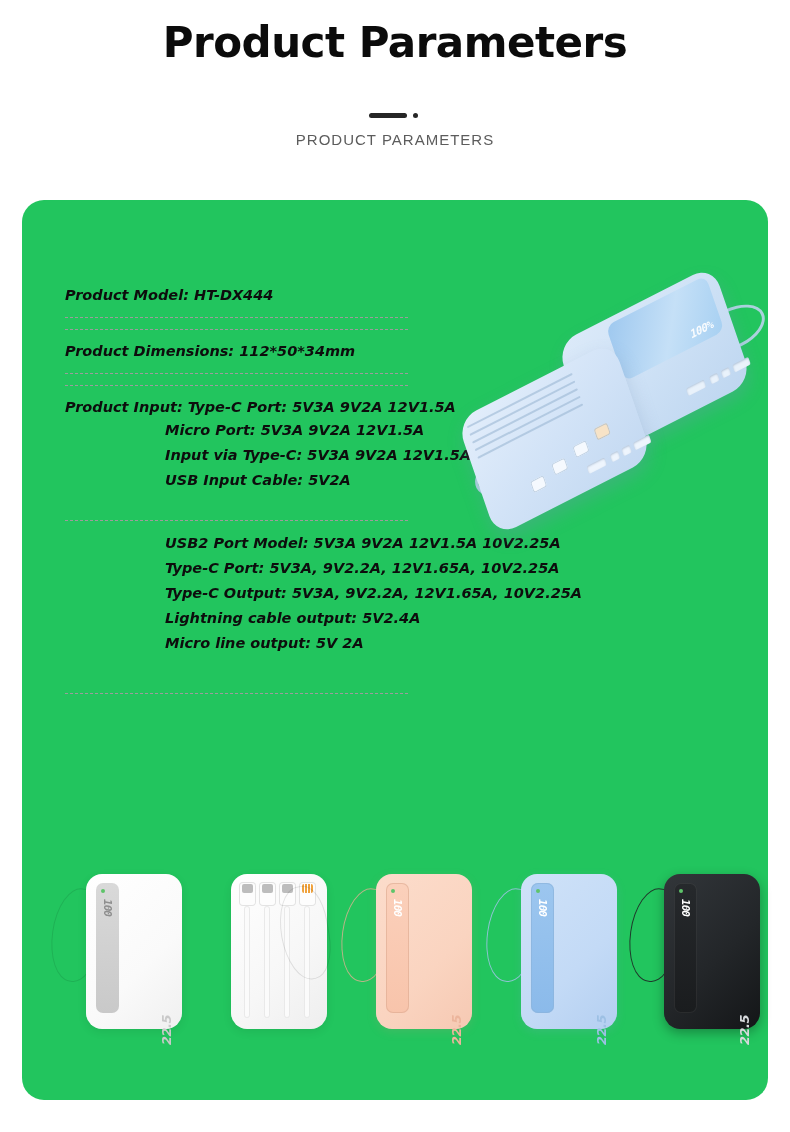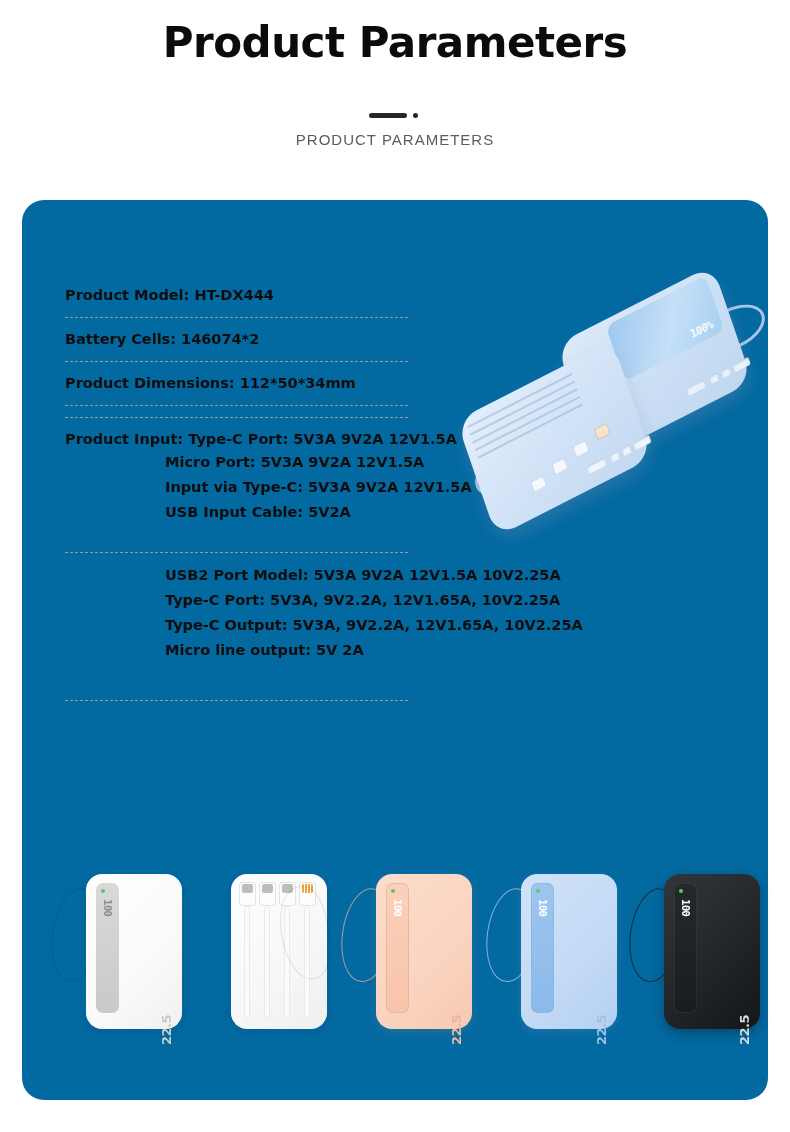--- a/index.html
+++ b/index.html
@@ -72,22 +72,23 @@
     color: #5c5c5c;
   }
 
   
   .panel {
     position: absolute;
     left: 22px;
     top: 200px;
     width: 746px;
     height: 900px;
-    background: #0369a1;
+    background: #22c55e;
     border-radius: 22px;
+    font-style: italic;
   }
 
   
   .specs {
     position: absolute;
     left: 43px;
     top: 84px;
     width: 520px;
   }
   .spec-row {
@@ -439,23 +440,20 @@
 
 <div class="panel">
 
   <div class="specs">
 
     <div class="spec-row">
       <div class="spec-line main">Product Model: HT-DX444</div>
     </div>
     <div class="sep"></div>
 
-    <div class="spec-row">
-      <div class="spec-line main">Battery Cells: 146074*2</div>
-    </div>
     <div class="sep"></div>
 
     <div class="spec-row">
       <div class="spec-line main">Product Dimensions: 112*50*34mm</div>
     </div>
     <div class="sep"></div>
 
     <div class="sep"></div>
 
     <div class="spec-row">
@@ -465,20 +463,21 @@
       <div class="spec-sub">USB Input Cable: 5V2A</div>
     </div>
 
     <div class="gap-16"></div>
     <div class="sep"></div>
 
     <div class="spec-row">
       <div class="spec-sub">USB2 Port Model: 5V3A 9V2A 12V1.5A 10V2.25A</div>
       <div class="spec-sub">Type-C Port: 5V3A, 9V2.2A, 12V1.65A, 10V2.25A</div>
       <div class="spec-sub">Type-C Output: 5V3A, 9V2.2A, 12V1.65A, 10V2.25A</div>
+      <div class="spec-sub">Lightning cable output: 5V2.4A</div>
       <div class="spec-sub">Micro line output: 5V 2A</div>
     </div>
 
     <div class="gap-26"></div>
     <div class="sep"></div>
   </div>
 
   <div class="hero">
     <div class="strap3d s1"></div>
     <div class="bank3d back">

